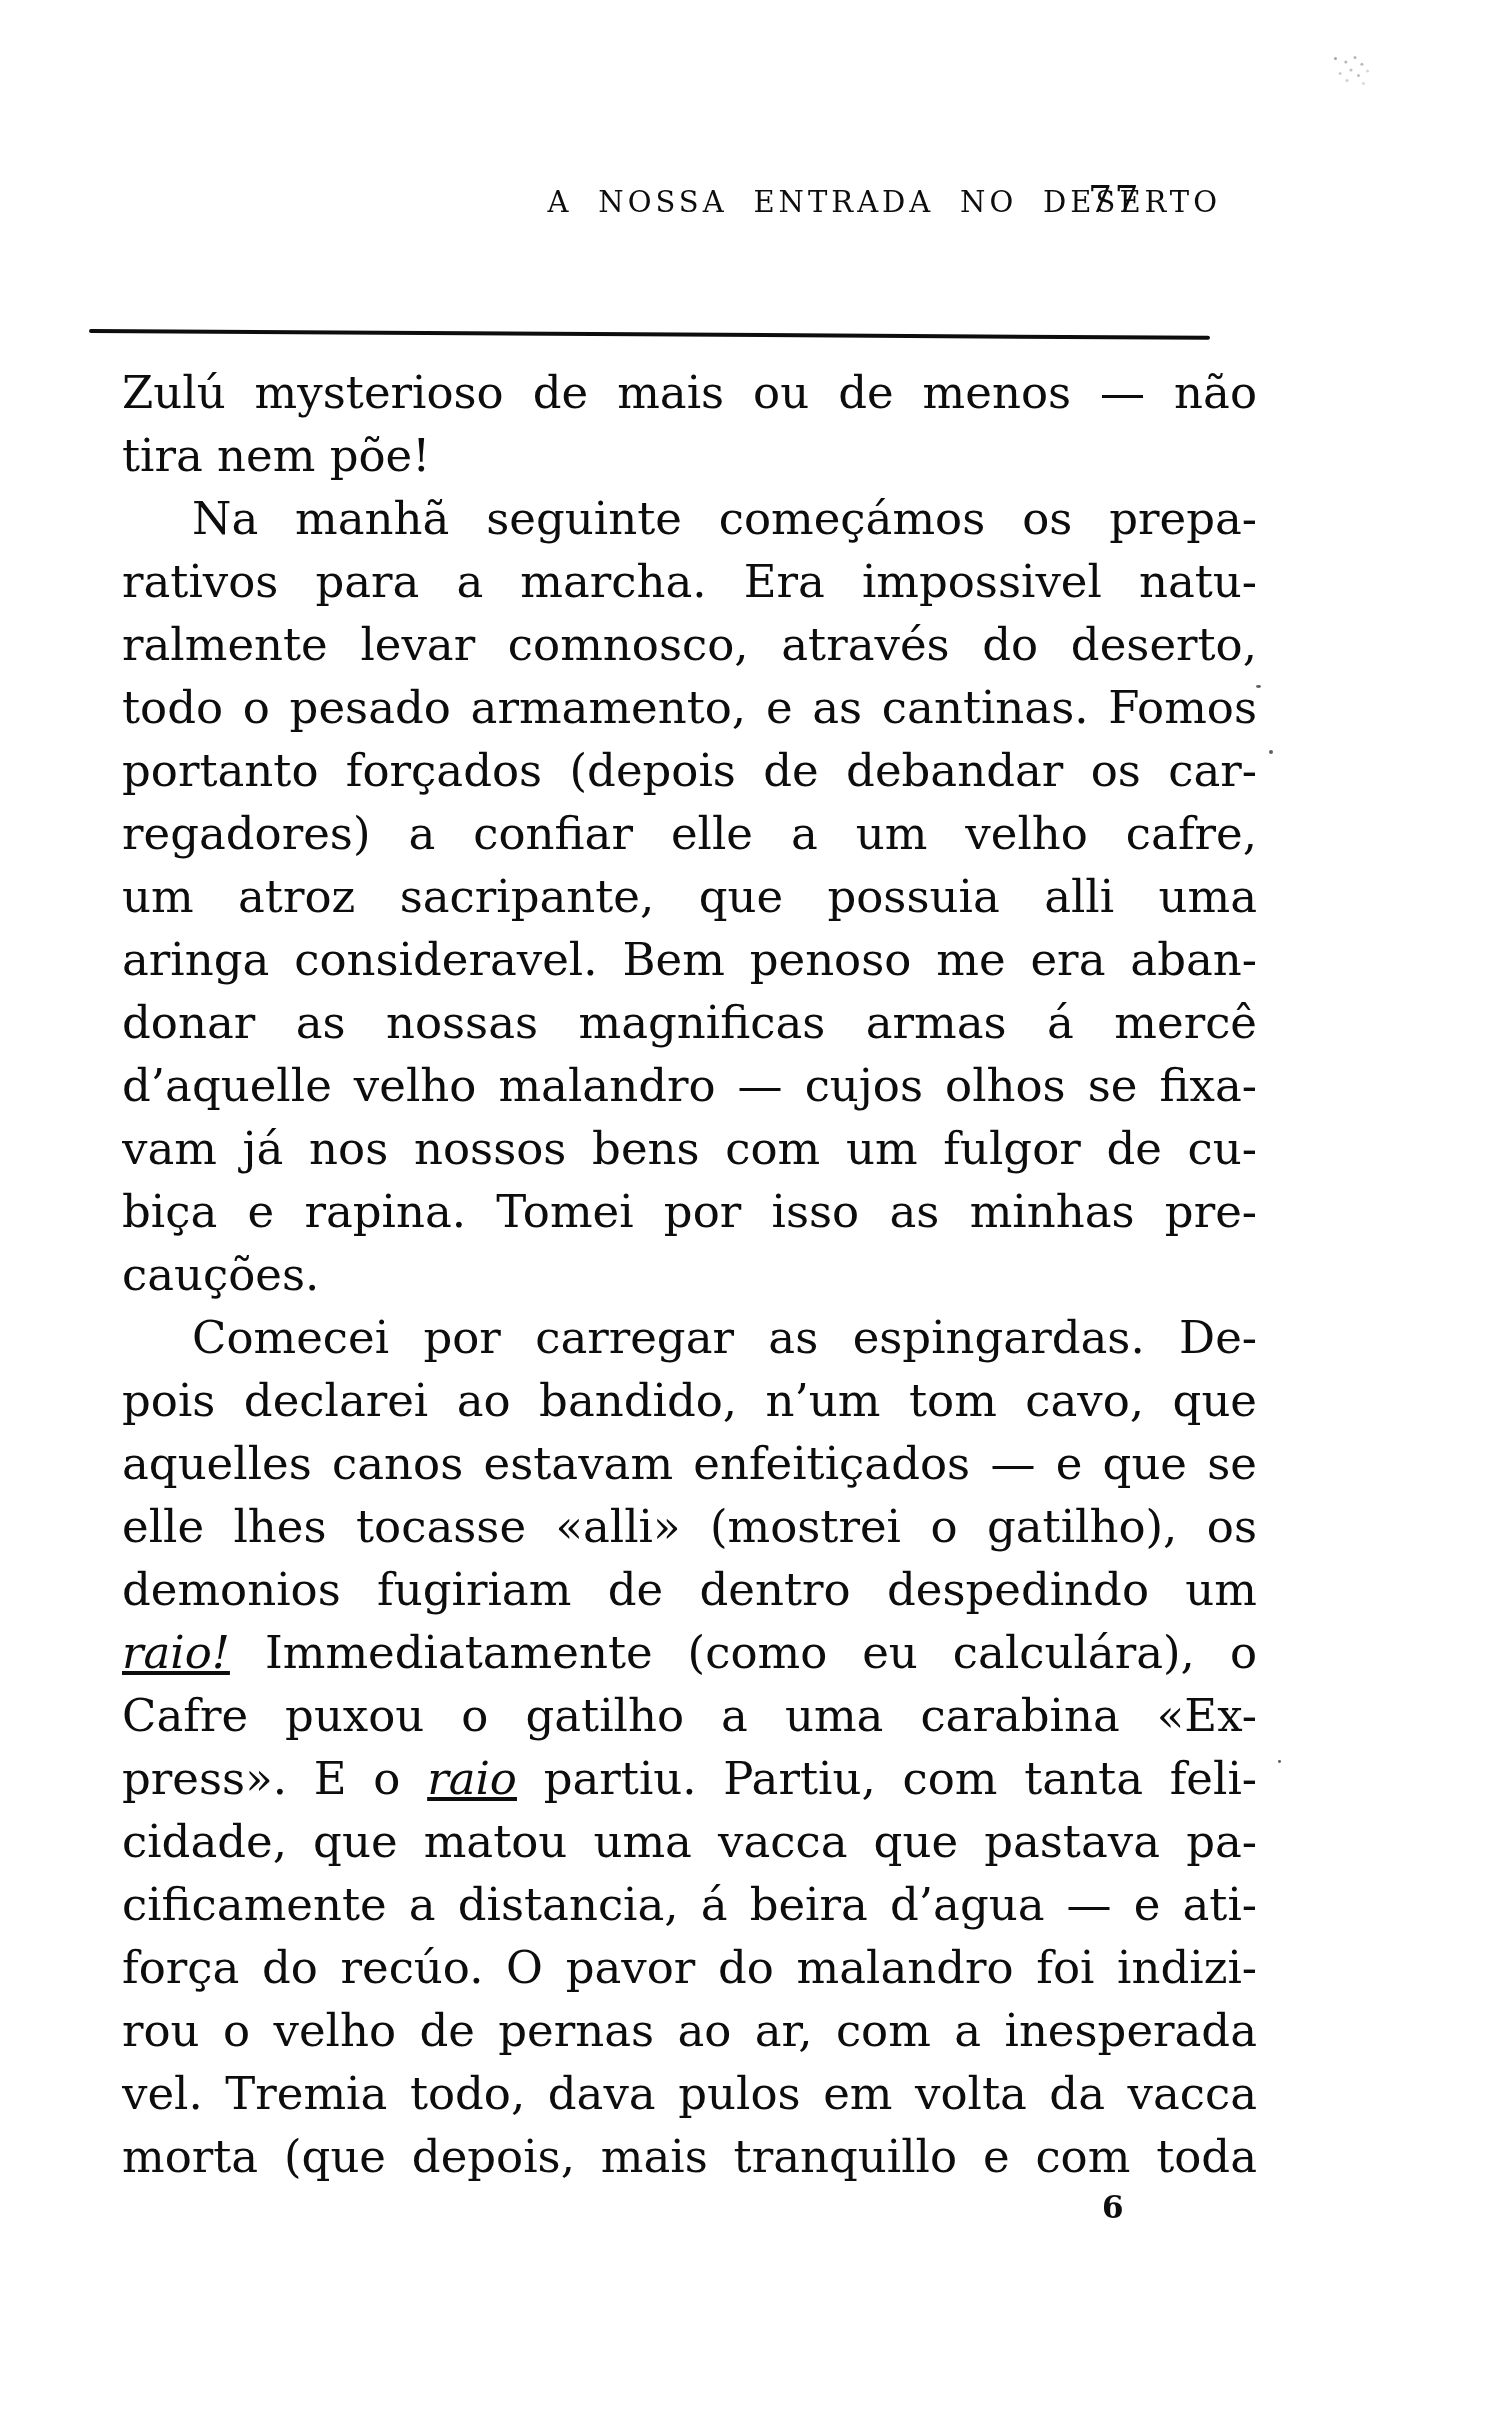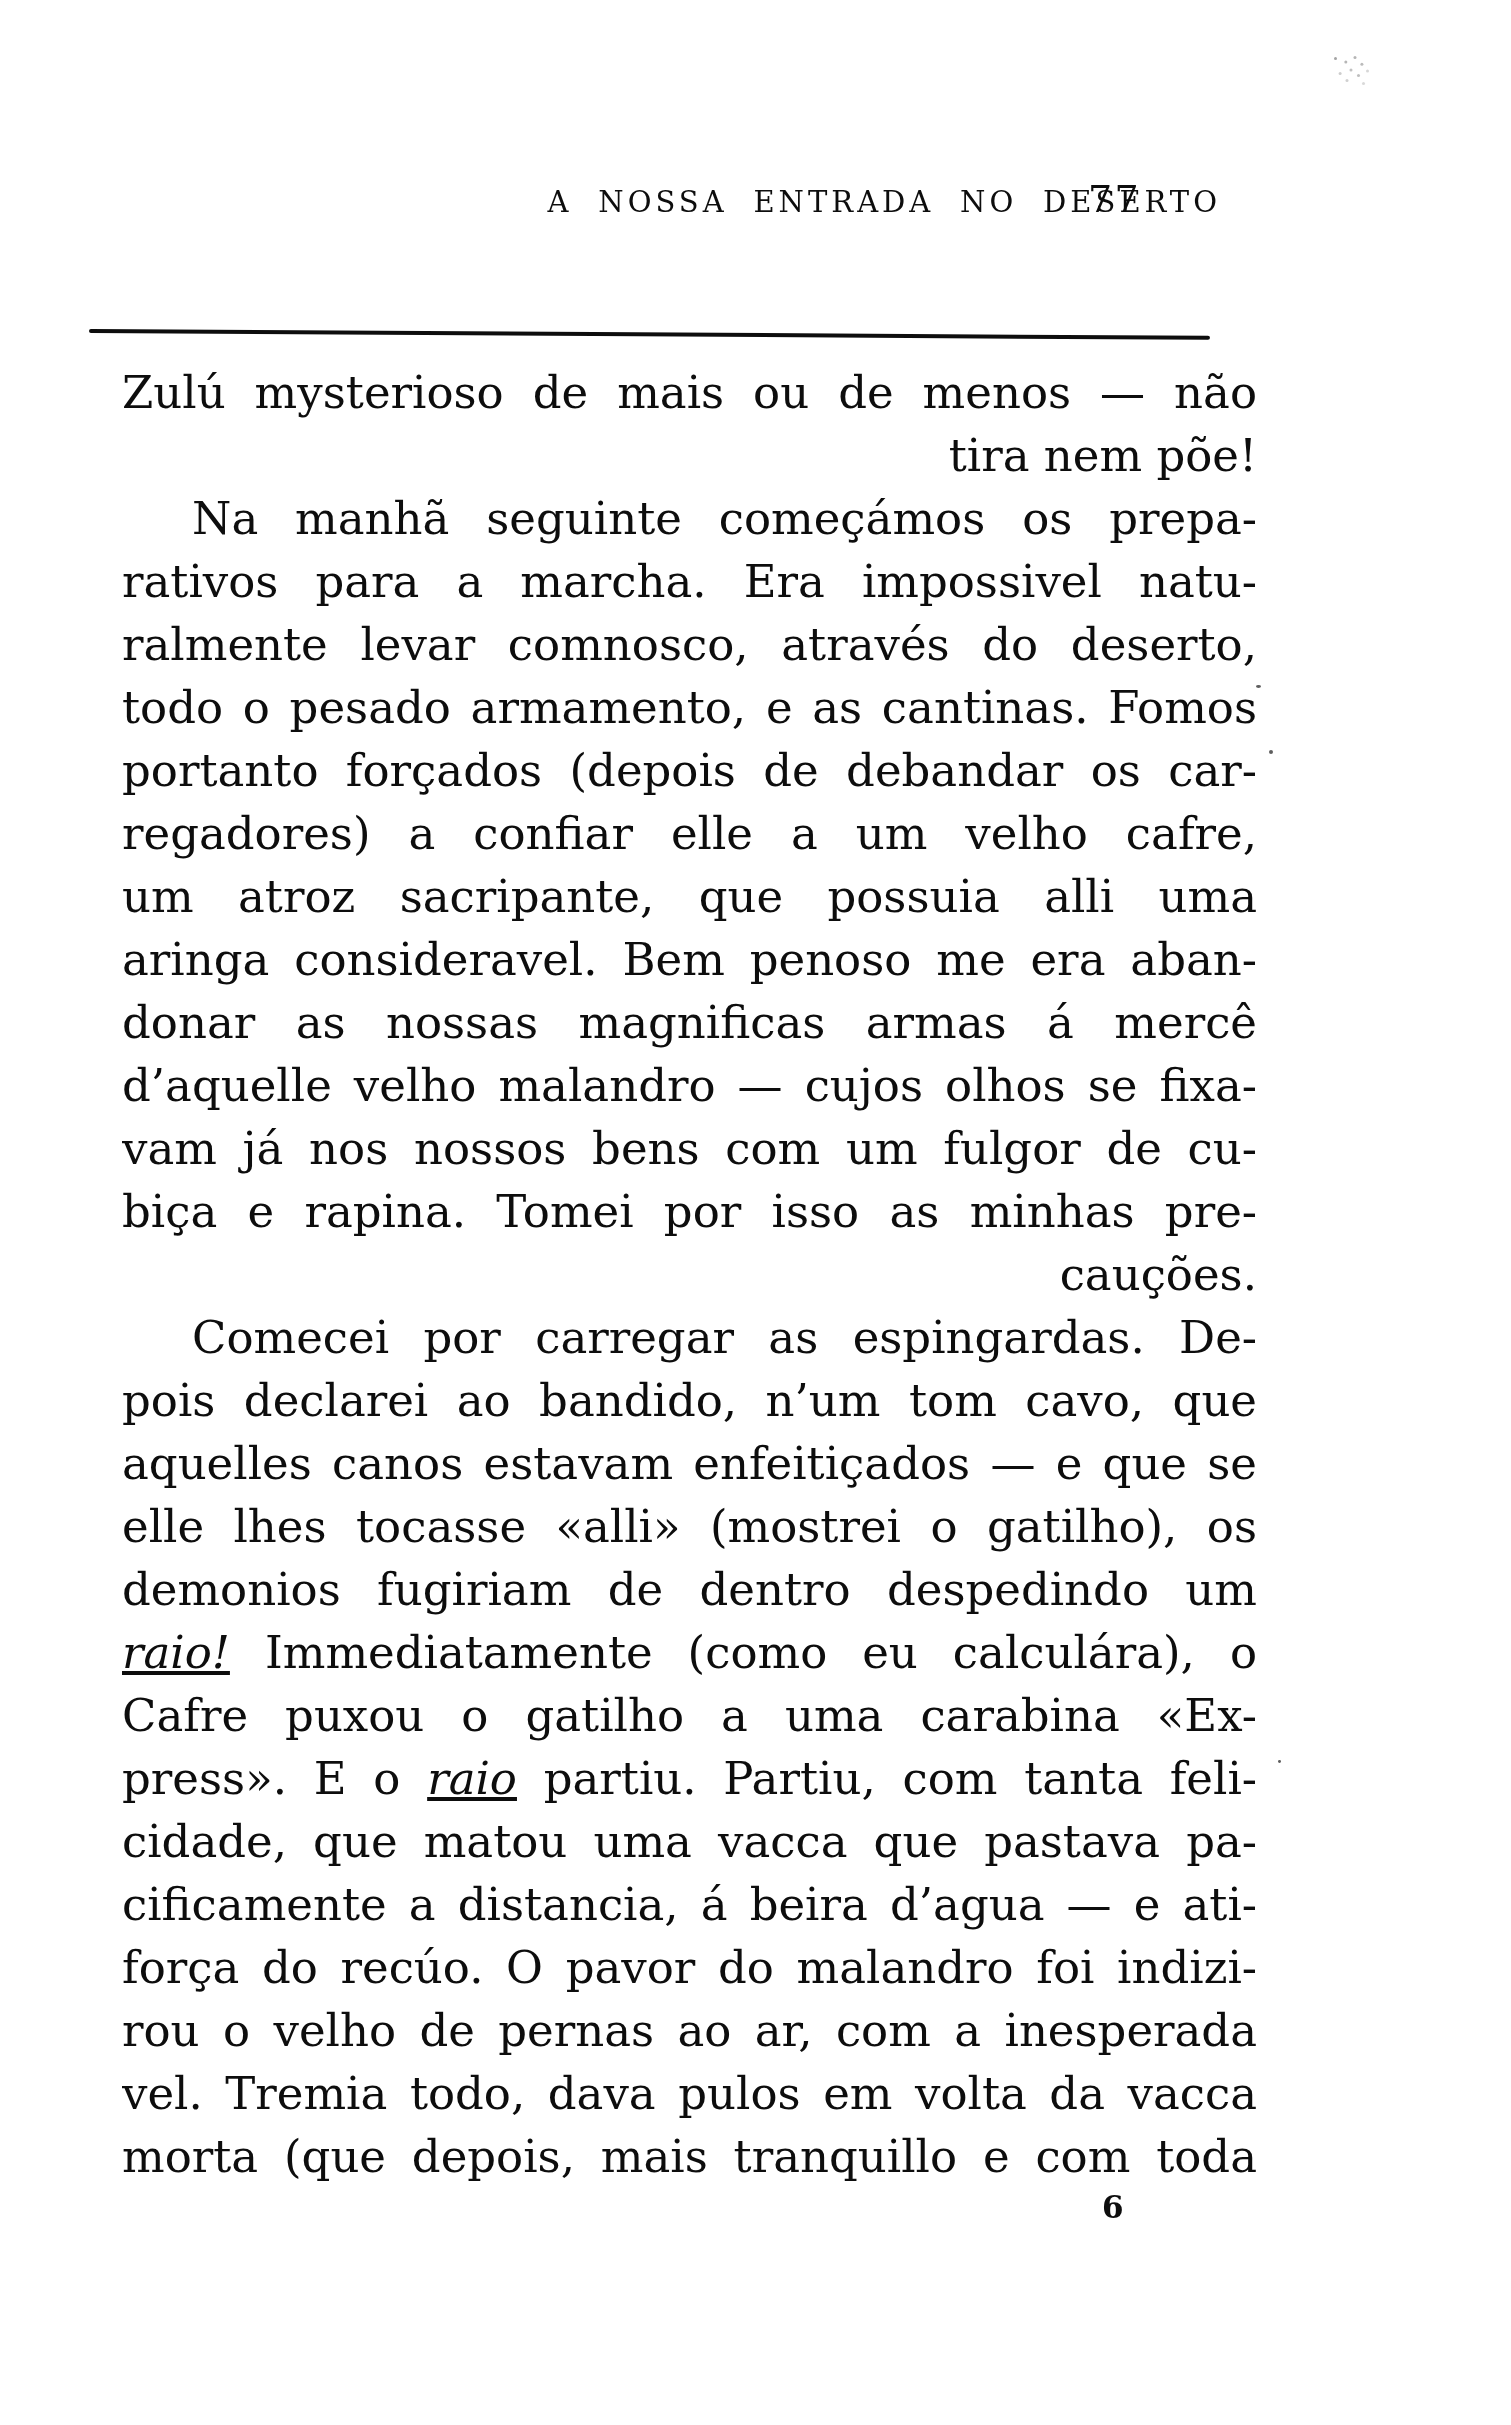--- a/index.html
+++ b/index.html
@@ -50,21 +50,21 @@
     top:361px; left:86px;
     width:1135px;
     font-size:45px;
     line-height:63px;
     color:var(--ink);
     margin-left:36px;
   }
   .line{
     height:63px;
     overflow:hidden;
-    text-align:right;
+    text-align:left;
     white-space:normal;
   }
   .line.j{
     text-align:justify;
     text-align-last:justify;
   }
   .line.ind{ padding-left:70px; }
   .it{ font-style:italic;text-decoration:underline; }
   
   .sig{

